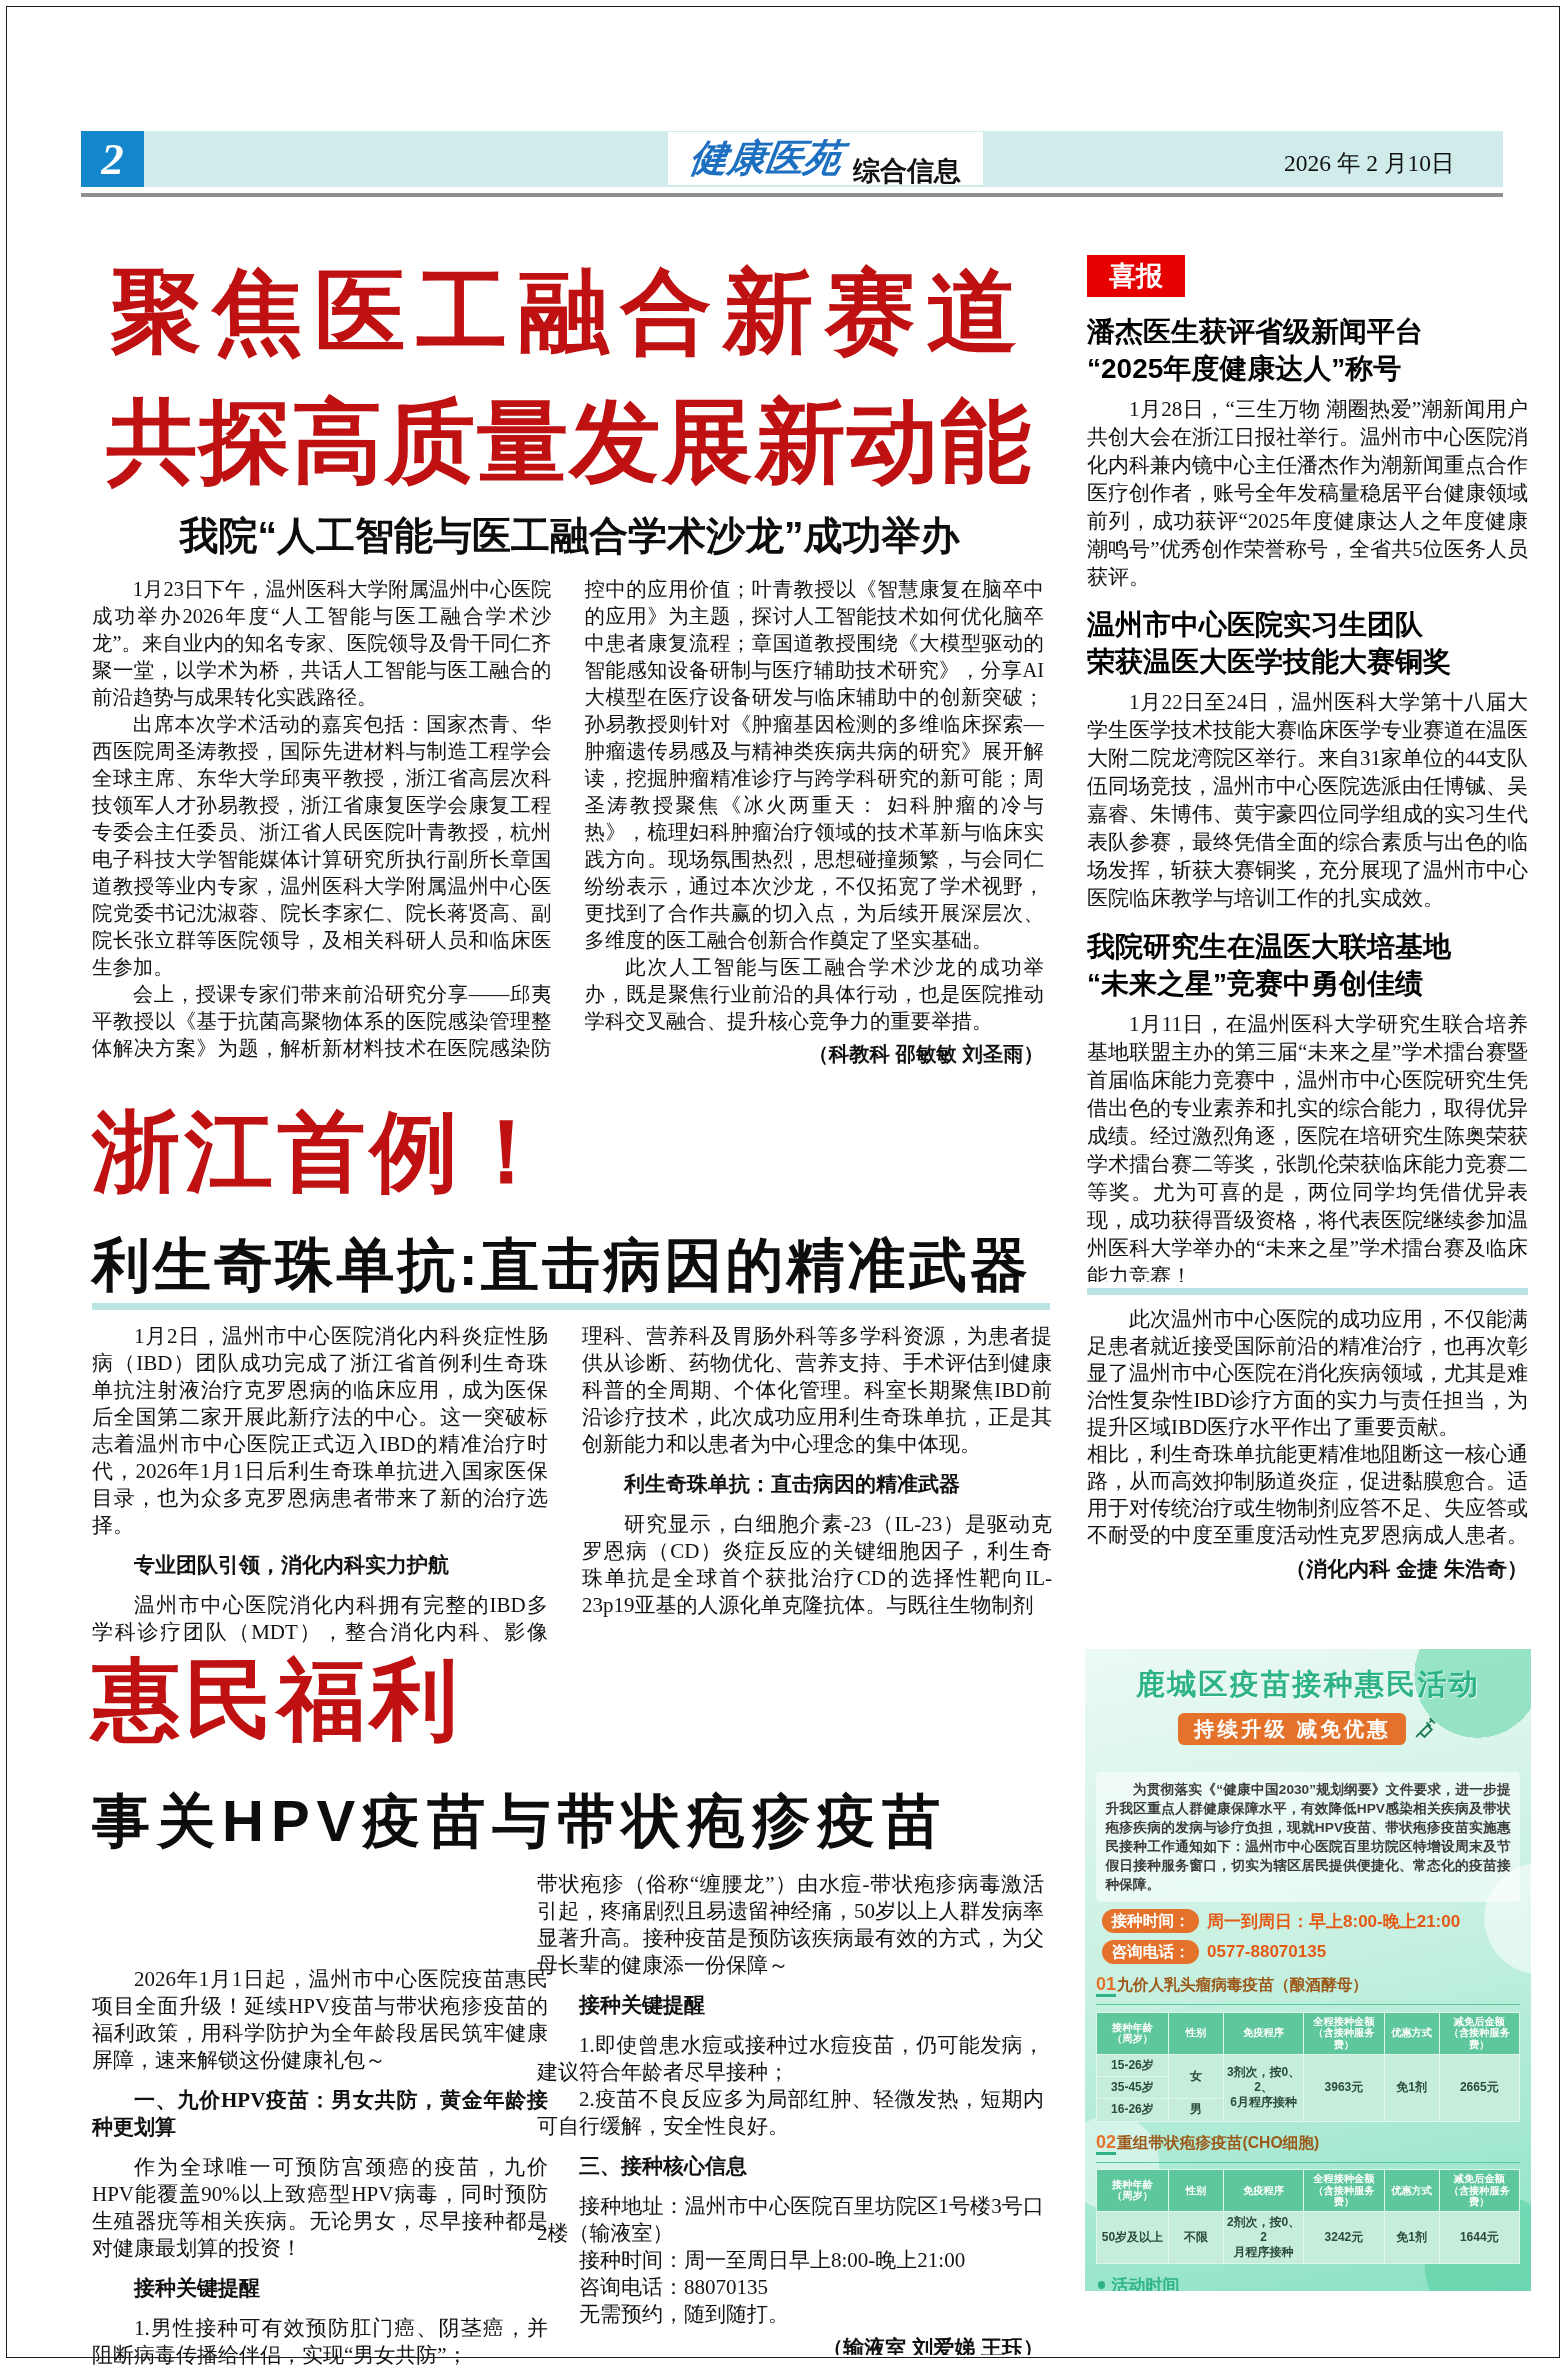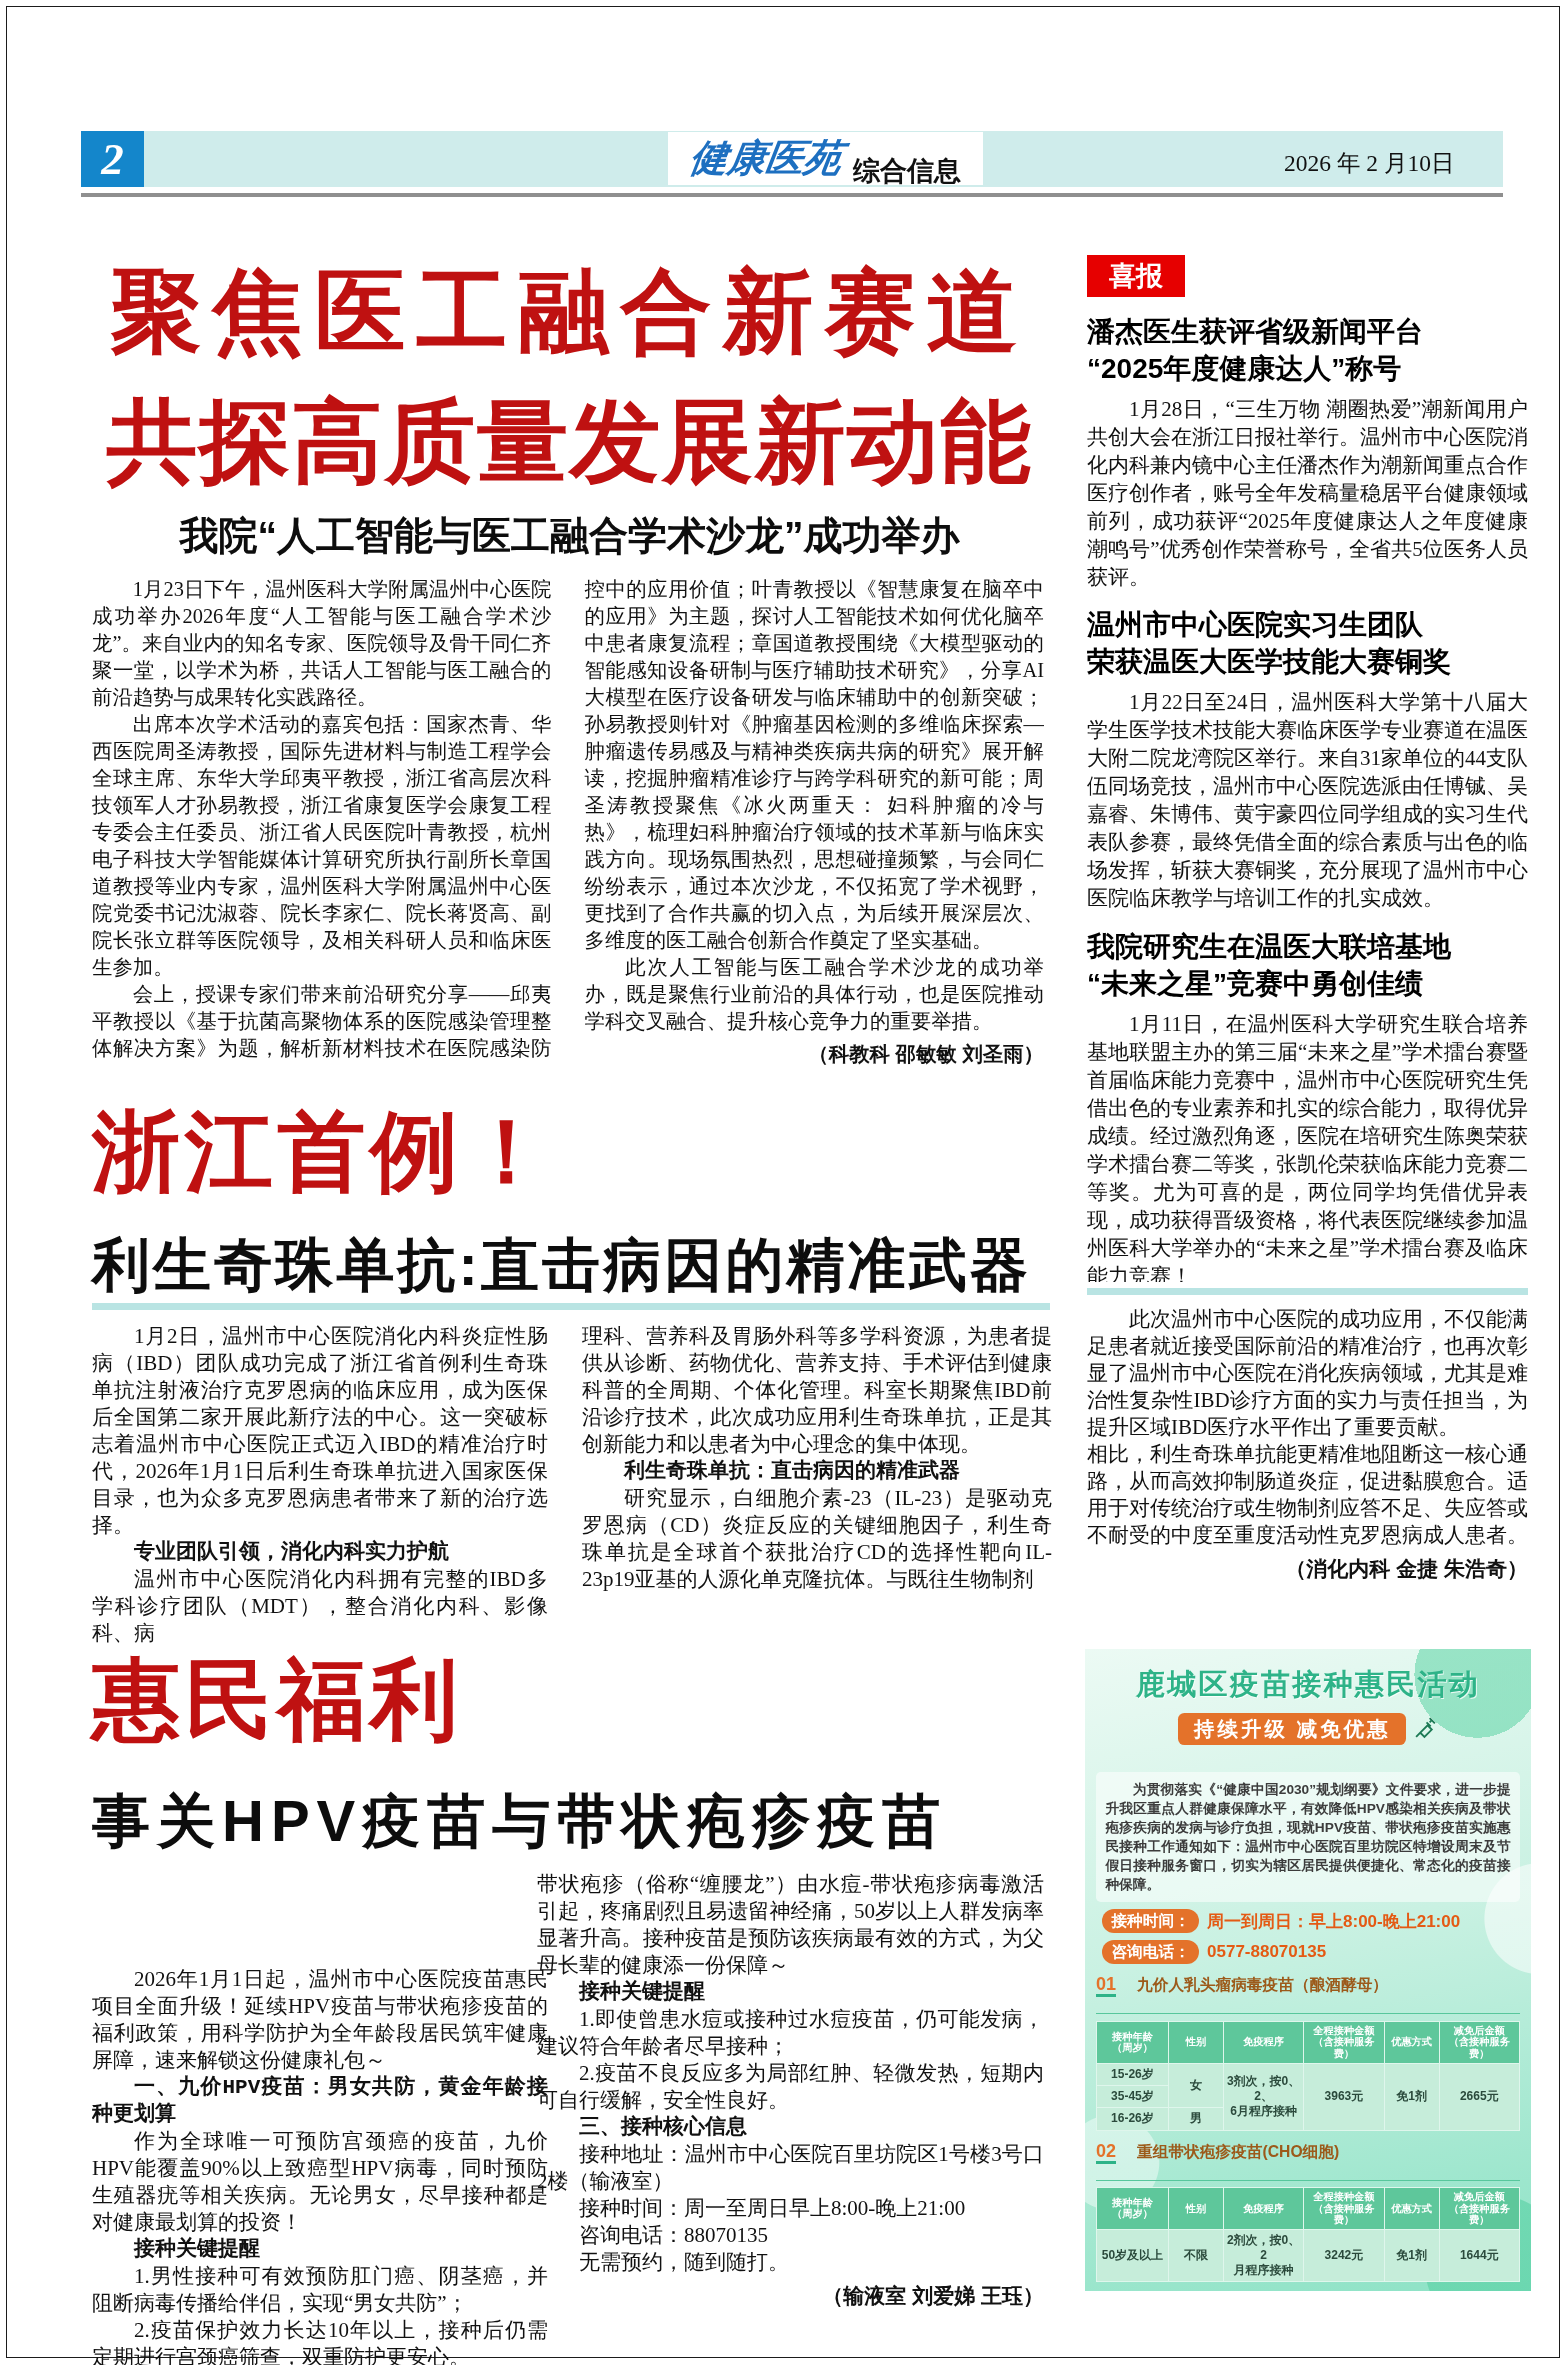--- a/index.html
+++ b/index.html
@@ -24,21 +24,21 @@
   .a1-hl{position:absolute;left:92px;top:249px;width:955px;text-align:center;color:#bf1111;
          font-family:"Liberation Sans","DejaVu Sans",sans-serif;font-weight:900;}
   .a1-hl .l1{font-size:91px;letter-spacing:11px;line-height:125px;white-space:nowrap;}
   .a1-hl .l2{font-size:91px;letter-spacing:1.6px;line-height:135px;white-space:nowrap;}
   .a1-sub{position:absolute;left:92px;top:509px;width:955px;text-align:center;font-size:39px;
           font-weight:700;color:#0d0d0d;font-family:"Liberation Sans","DejaVu Sans",sans-serif;white-space:nowrap;}
   .a1-body{position:absolute;left:92px;top:576px;width:952px;height:510px;column-count:2;column-gap:33px;
            font-size:20.4px;line-height:27px;text-align:justify;overflow:hidden;}
   .par{text-indent:2em;margin:0;}
   .par.cont{text-indent:0;}
-  .subhead{font-family:Liberation Mono, monospace;font-weight:800;text-indent:2em;margin:0 0;}
+  .subhead{font-family:Liberation Serif, serif;font-weight:800;text-indent:2em;margin:13px 0;}
   .byline{text-align:right;font-family:"Liberation Sans","DejaVu Sans",sans-serif;font-weight:700;margin-top:6.3px;text-indent:0;}
 
   
   .xibao{position:absolute;left:1087px;top:255px;width:441px;height:1027px;overflow:hidden;}
   .xibao-label{display:inline-block;background:#e60000;color:#fff;font-size:27px;font-weight:700;
                font-family:"Liberation Sans","DejaVu Sans",sans-serif;padding:3.1px 22px;}
   .xb-title{font-size:28px;line-height:37px;font-weight:800;font-family:"Liberation Sans","DejaVu Sans",sans-serif;
             color:#000;white-space:pre-line;margin:15.7px 0 7.8px;}
   .xb-body{font-size:21px;line-height:28px;text-align:justify;}
   .divider{position:absolute;background:#b9e4e3;height:7px;}
@@ -67,21 +67,21 @@
   .p-title{margin-top:16px;text-align:center;font-size:29px;font-weight:700;color:#2eb388;letter-spacing:2.3px;
            text-shadow:0.8px 0.8px 0 rgba(255,255,255,.8);white-space:nowrap;}
   .p-badge-row{display:flex;justify-content:center;align-items:center;gap:6.3px;margin-top:7.8px;}
   .p-badge{background:#e4722a;color:#fff;font-size:20.4px;font-weight:800;padding:2.3px 15.7px;border-radius:6.3px;letter-spacing:3.1px;}
   .p-card{margin:27px 11px 0;background:rgba(255,255,255,.55);border-radius:4.7px;padding:7.8px 9.4px;
           font-size:13.7px;line-height:19px;font-weight:700;color:#3c3c3c;text-align:justify;text-indent:2em;}
   .p-sched{margin:7px 17px 0;display:flex;align-items:center;gap:7.8px;}
   .p-pill{background:#e4722a;color:#fff;font-size:15.7px;font-weight:800;border-radius:12.5px;padding:1.6px 9.4px;white-space:nowrap;}
   .p-val{color:#e45a14;font-size:17px;font-weight:900;white-space:nowrap;}
   .p-sec{margin:11px 11px 0;}
-  .p-sec-head{display:flex;align-items:baseline;gap:21px;border-bottom:1.6px solid #57c79c;padding-bottom:16px;}
+  .p-sec-head{display:flex;align-items:baseline;gap:1px;border-bottom:1.6px solid #57c79c;padding-bottom:7px;}
   .p-num{color:#e4722a;font-size:18px;font-weight:900;border-bottom:3.9px solid #2eb388;line-height:19px;}
   .p-sec-title{color:#9c5a1a;font-size:15.7px;font-weight:800;}
   .p-table{width:100%;border-collapse:collapse;margin-top:6.3px;}
   .p-table th{background:#5ec79b;color:#fff;font-size:10.2px;font-weight:700;padding:3.1px 1.6px;
               border:1.6px solid #dff6ec;white-space:pre-line;line-height:11.7px;}
   .p-table td{background:#c6edda;color:#2b4a3c;font-size:12px;font-weight:700;text-align:center;
               padding:3.1px 1.6px;border:1.6px solid #dff6ec;line-height:15px;white-space:pre-line;}
   .p-act-head{margin:9.4px 12.5px 0;color:#2eb388;font-size:17px;font-weight:900;display:flex;align-items:center;gap:6.3px;}
   .dot{width:7.8px;height:7.8px;border-radius:50%;background:#2eb388;display:inline-block;}
   .p-act-line{width:102px;border-bottom:1.6px dashed #7fd4b4;margin:0.8px 0 0 27px;}

